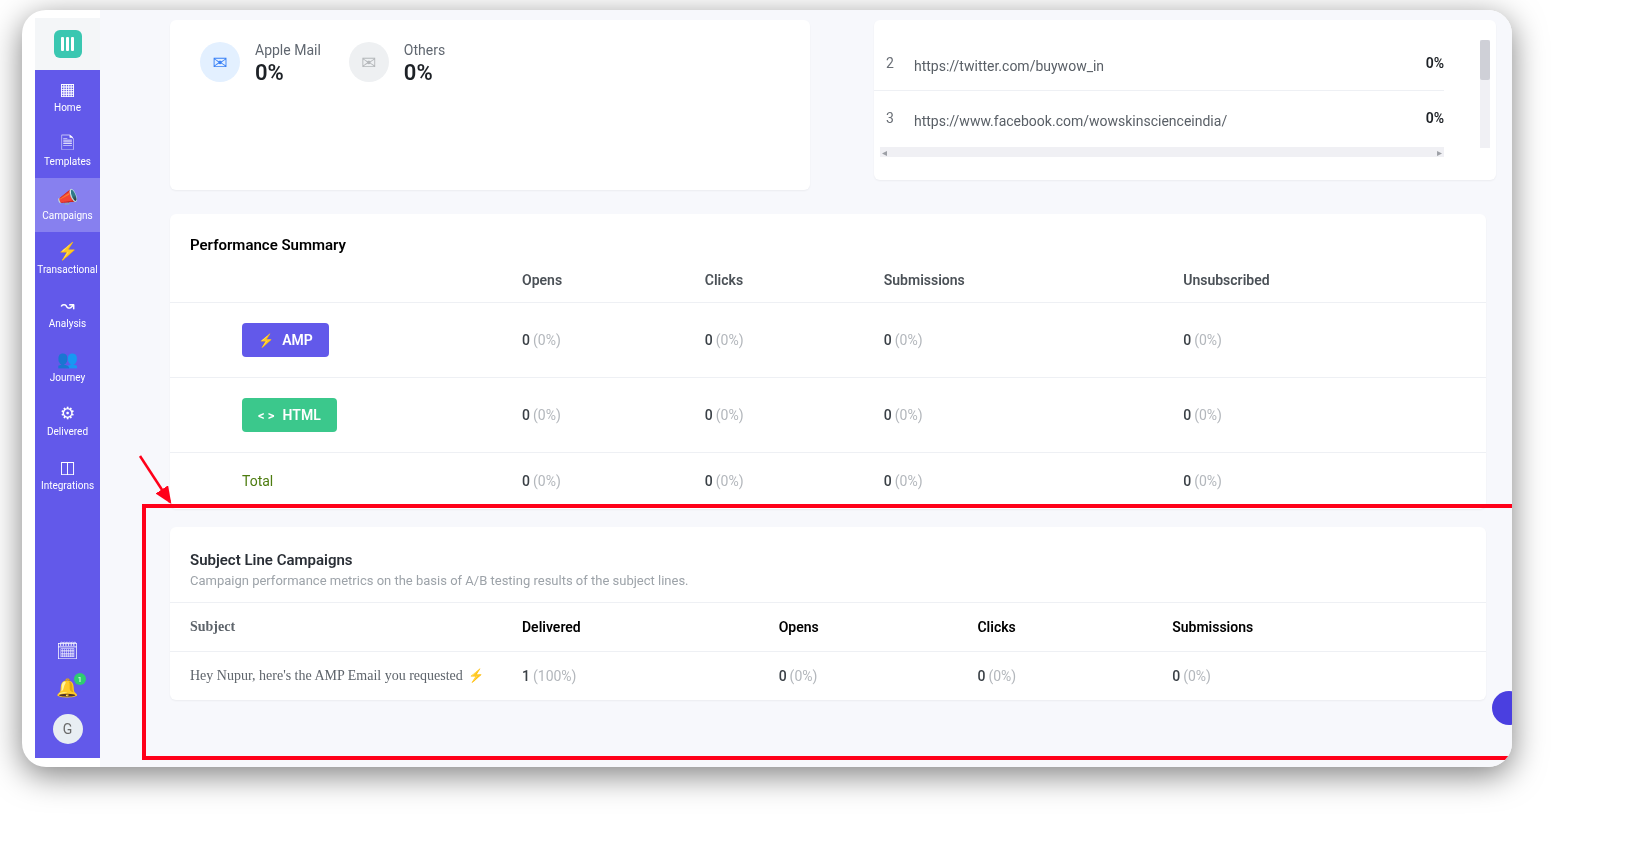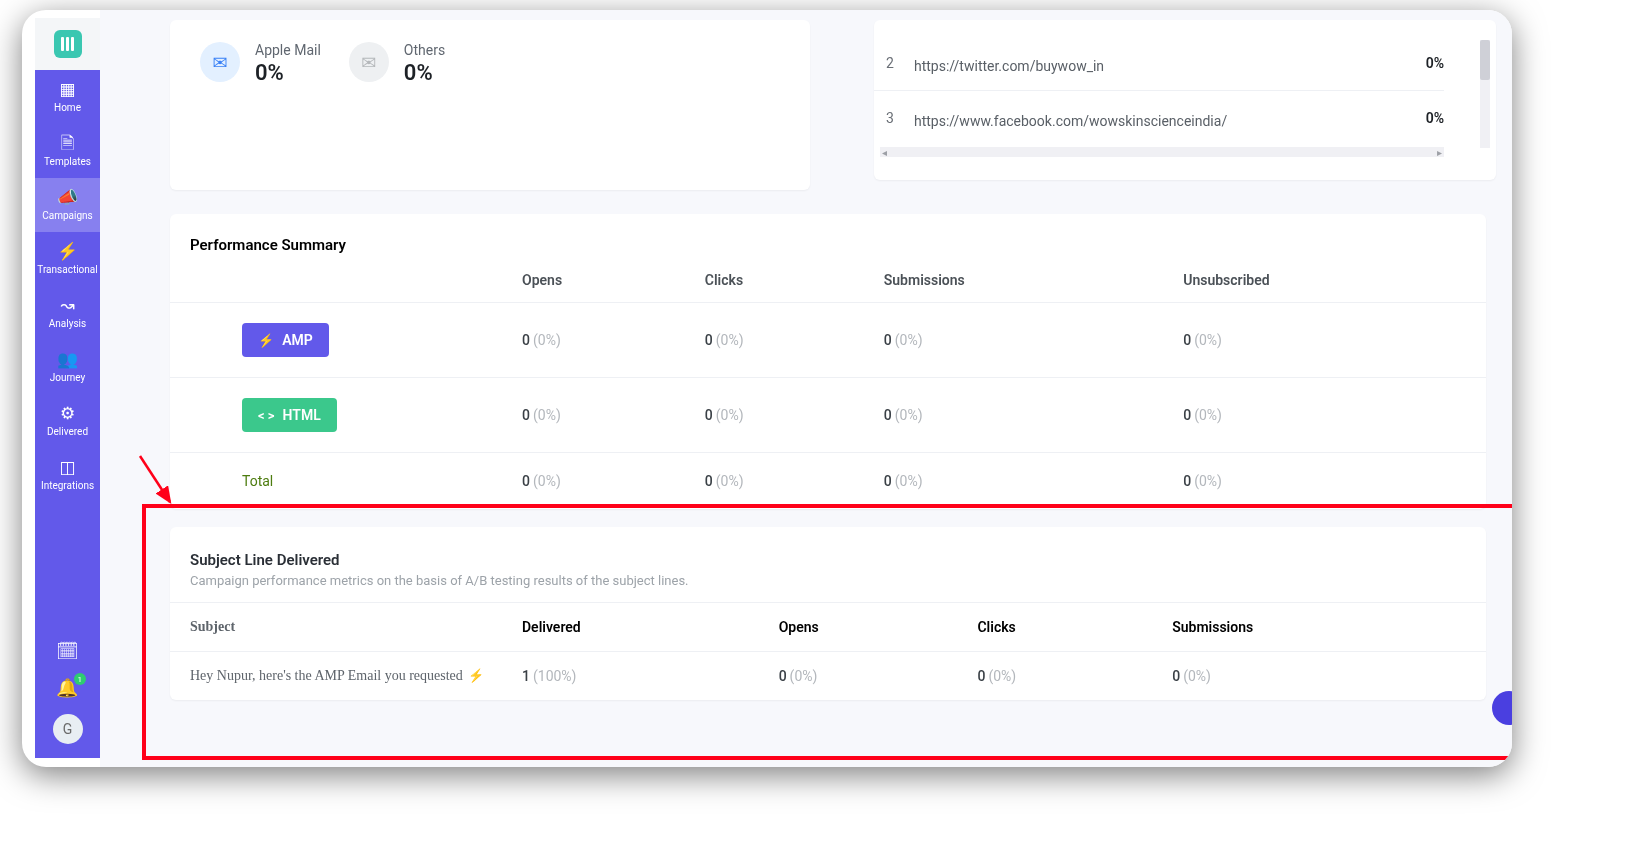--- a/index.html
+++ b/index.html
@@ -439,21 +439,21 @@
               <td><span class="val0">0</span><span class="pct">(0%)</span></td>
               <td><span class="val0">0</span><span class="pct">(0%)</span></td>
               <td><span class="val0">0</span><span class="pct">(0%)</span></td>
               <td><span class="val0">0</span><span class="pct">(0%)</span></td>
             </tr>
           </tbody>
         </table>
       </div>
 
       <div class="card subj-card">
-        <div class="subj-title">Subject Line Delivered</div>
+        <div class="subj-title">Subject Line Campaigns</div>
         <div class="subj-desc">Campaign performance metrics on the basis of A/B testing results of the subject lines.</div>
         <table class="subj-table">
           <thead>
             <tr>
               <th class="s-first">Subject</th>
               <th>Delivered</th>
               <th>Opens</th>
               <th>Clicks</th>
               <th>Submissions</th>
             </tr>

